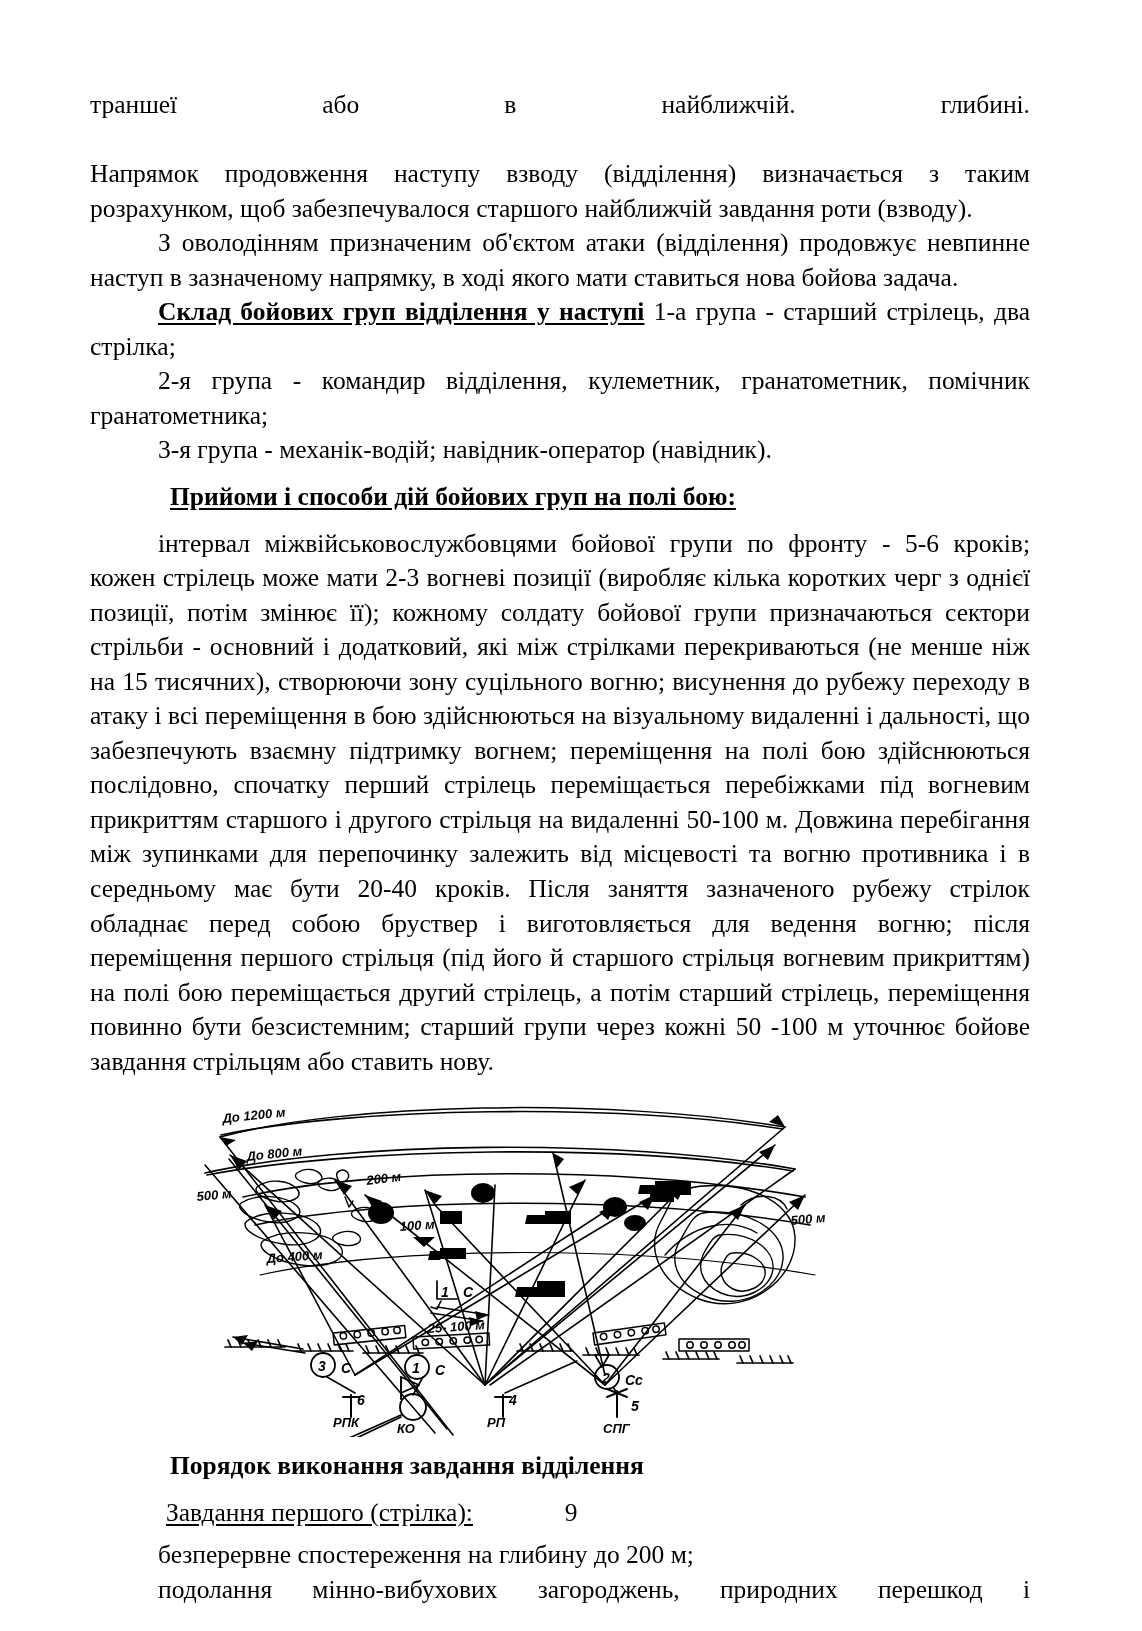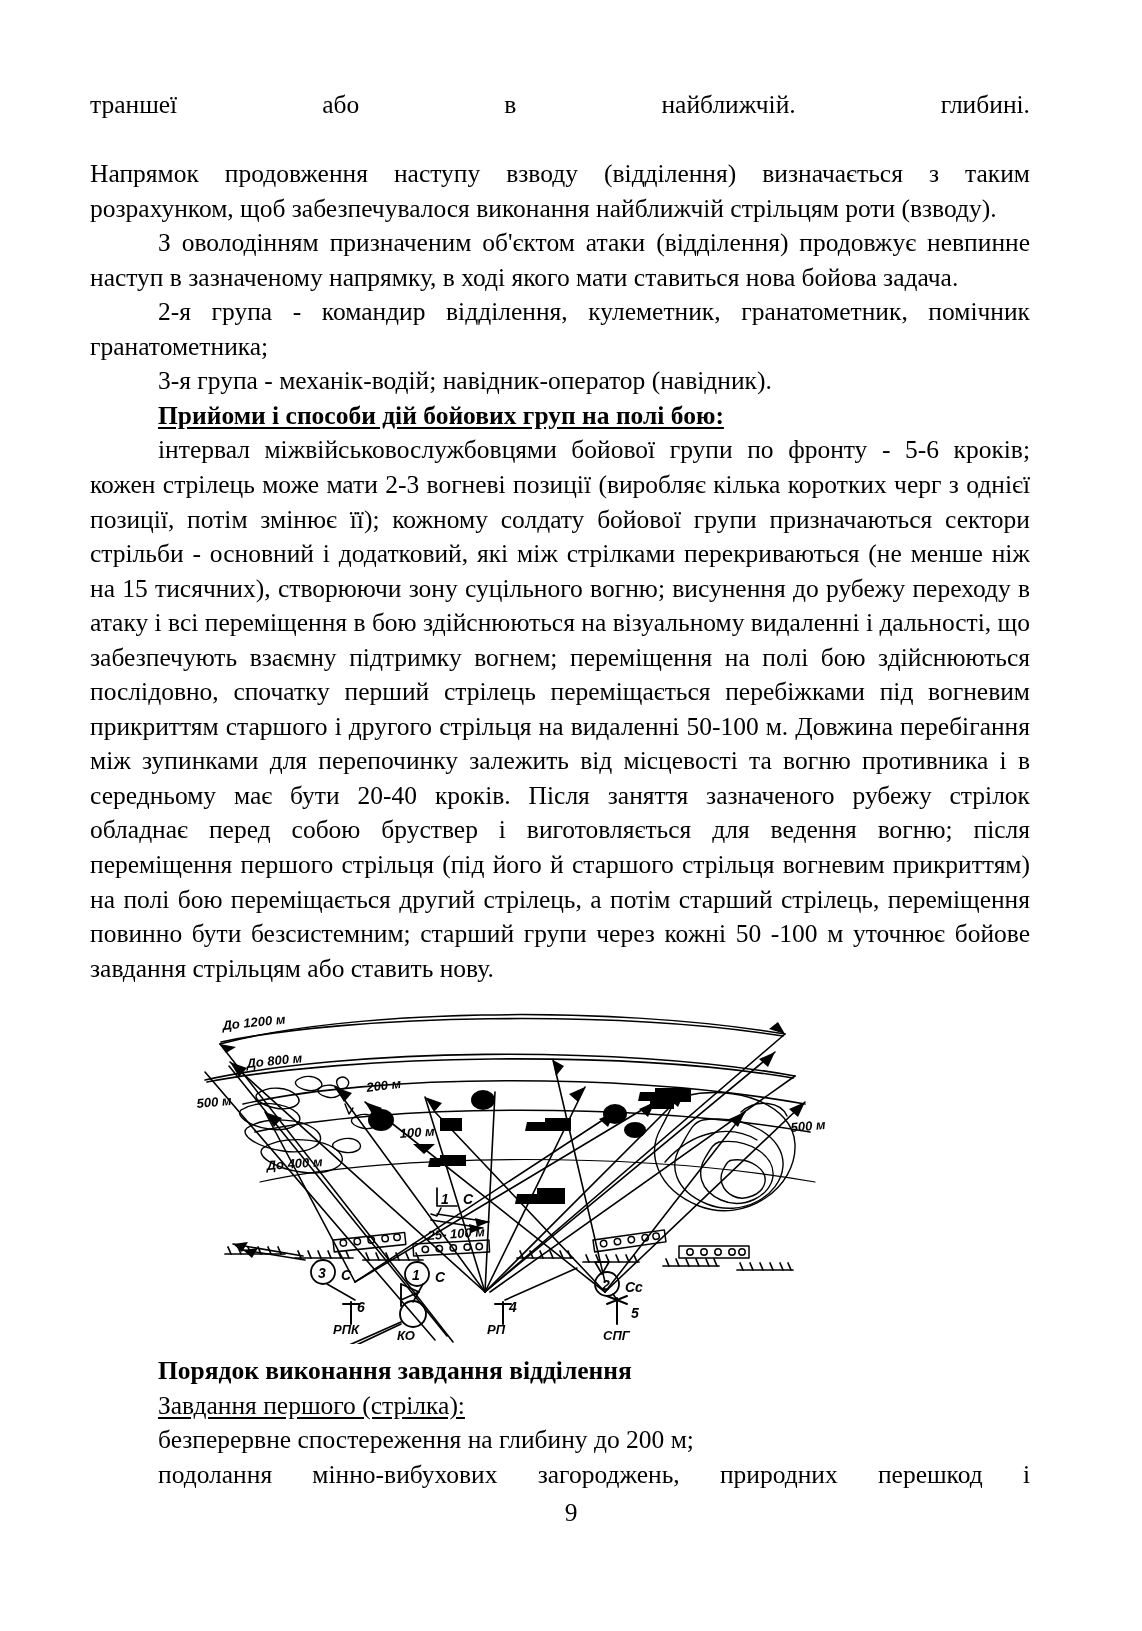--- a/index.html
+++ b/index.html
@@ -45,28 +45,28 @@
   .just-spread {
     display: block;
     text-align: justify;
   }
   .just-spread:after {
     content: "";
     display: inline-block;
     width: 100%;
   }
   .sec-title {
-    margin: 0;
+    margin: 12px;
     font-size: 25.5px;
     font-weight: bold;
     text-indent: 68px;
     line-height: 1.355;
   }
   .sub-title {
-    margin: 0;
+    margin: 8px;
     font-size: 25.5px;
     text-decoration: underline;
     text-underline-offset: 3px;
     text-indent: 68px;
     line-height: 1.355;
   }
   .list-line {
     margin: 0;
     font-size: 25.5px;
     text-indent: 68px;
@@ -116,24 +116,25 @@
   }
 </style>
 </head>
 <body>
 
 <div class="page">
   <div class="content">
 
     <p class="para just-spread">траншеї або в найближчій. глибині.</p>
 
-    <p class="para">Напрямок продовження наступу взводу (відділення) визначається з таким розрахунком, щоб забезпечувалося виконання найближчій стрільцям роти (взводу).</p>
+    <p class="para">Напрямок продовження наступу взводу (відділення) визначається з таким розрахунком, щоб забезпечувалося старшого найближчій завдання роти (взводу).</p>
 
     <p class="para indent">З оволодінням призначеним об'єктом атаки (відділення) продовжує невпинне наступ в зазначеному напрямку, в ході якого мати ставиться нова бойова задача.</p>
 
+    <p class="para indent"><span class="hdr-underline">Склад бойових груп відділення у наступі</span>&nbsp;<span>1-а група - старший стрілець, два стрілка;</span></p>
 
     <p class="para indent">2-я група - командир відділення, кулеметник, гранатометник, помічник гранатометника;</p>
 
     <p class="list-line">3-я група - механік-водій; навідник-оператор (навідник).</p>
 
     <p class="sec-title"><span class="hdr-underline">Прийоми і способи дій бойових груп на полі бою:</span></p>
 
     <p class="para indent">інтервал міжвійськовослужбовцями бойової групи по фронту - 5-6 кроків; кожен стрілець може мати 2-3 вогневі позиції (виробляє кілька коротких черг з однієї позиції, потім змінює її); кожному солдату бойової групи призначаються сектори стрільби - основний і додатковий, які між стрілками перекриваються (не менше ніж на 15 тисячних), створюючи зону суцільного вогню; висунення до рубежу переходу в атаку і всі переміщення в бою здійснюються на візуальному видаленні і дальності, що забезпечують взаємну підтримку вогнем; переміщення на полі бою здійснюються послідовно, спочатку перший стрілець переміщається перебіжками під вогневим прикриттям старшого і другого стрільця на видаленні 50-100 м. Довжина перебігання між зупинками для перепочинку залежить від місцевості та вогню противника і в середньому має бути 20-40 кроків. Після заняття зазначеного рубежу стрілок обладнає перед собою бруствер і виготовляється для ведення вогню; після переміщення першого стрільця (під його й старшого стрільця вогневим прикриттям) на полі бою переміщається другий стрілець, а потім старший стрілець, переміщення повинно бути безсистемним; старший групи через кожні 50 -100 м уточнює бойове завдання стрільцям або ставить нову.</p>
 
     <div class="figure">

